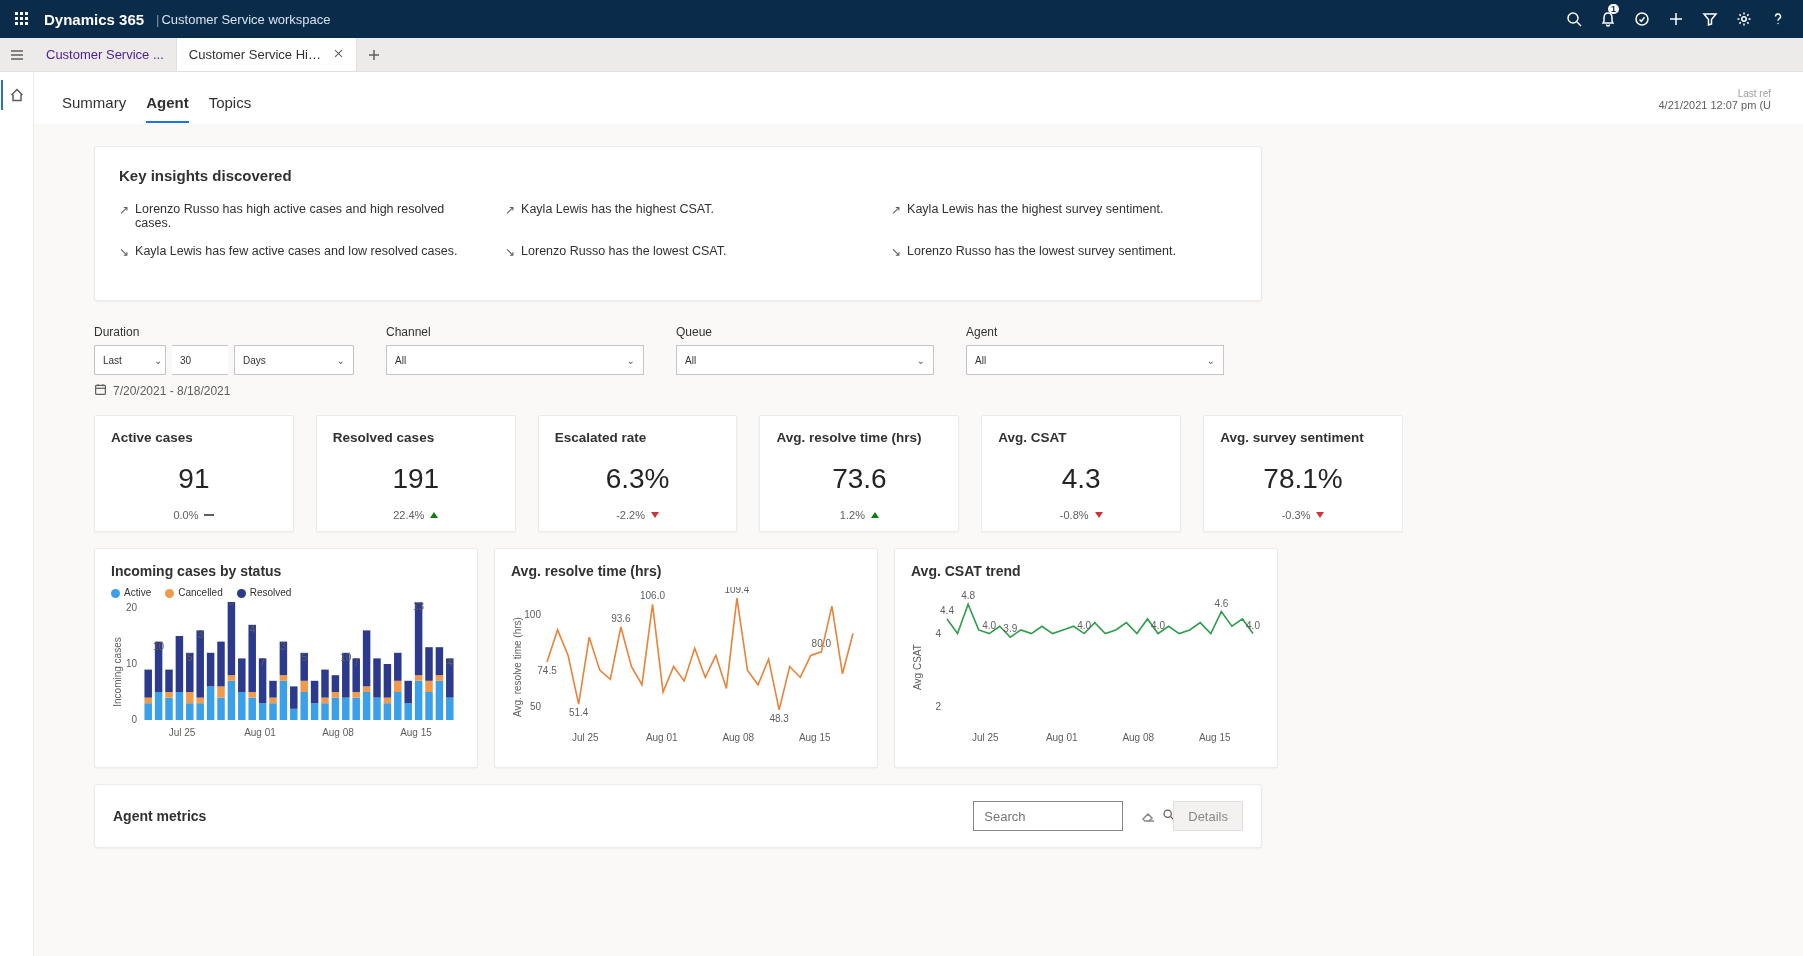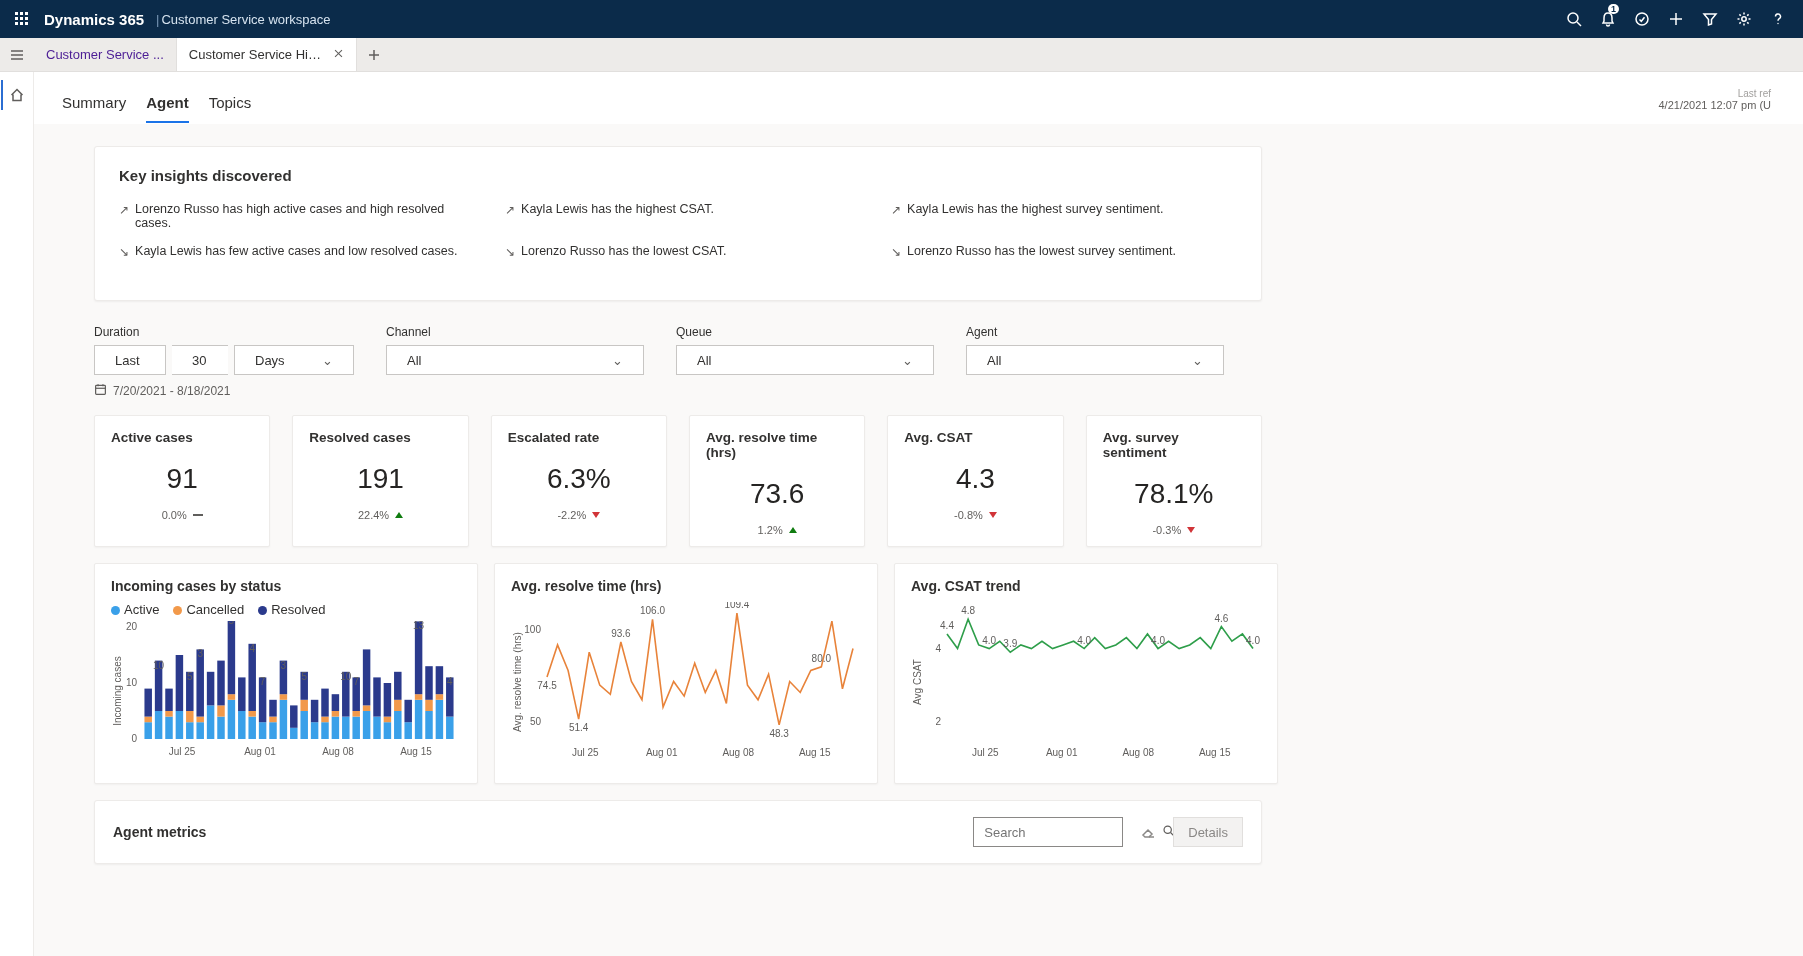--- a/index.html
+++ b/index.html
@@ -109,32 +109,32 @@
   .kinsight { font-size:12.5px; color:#323130; display:flex; align-items:flex-start; gap:6px; }
   .kinsight .arrow { color:#605e5c; font-size:12px; line-height:16px; }
 
   
   .filters { display:flex; gap:32px; width:1168px; margin-bottom:6px; }
   .fgroup .flabel { font-size:12px; color:#323130; margin-bottom:6px; }
   .frow { display:flex; gap:6px; }
   .dd {
     height:30px; background:#fff; border:1px solid #c8c6c4;
     display:flex; align-items:center; justify-content:space-between;
-    padding: 0 20px; font-size:13px; color:#323130; cursor:pointer;gap:32px;
+    padding: 0 8px; font-size:10px; color:#323130; cursor:pointer;gap:32px;
   }
   .dd.sm { width:72px; }
   .dd.num { width:56px; justify-content:flex-start; border-left:none; border-right:none; }
   .dd.unit { width:120px; }
   .dd.wide { width:258px; }
   .dd .caret { color:#605e5c; }
   .daterange { display:flex; align-items:center; gap:6px; font-size:12px; color:#605e5c; margin-top:8px;}
   .daterange .calicon { color:#605e5c; }
 
   
-  .kpirow { display:flex; gap:22px; width:1168px; margin-top:16px; }
+  .kpirow { display:flex; gap:22px; width:1309px; margin-top:16px; }
   .kpicard {
     flex:1; background:#fff; border:1px solid #edebe9; border-radius:2px;
     box-shadow: 0 1px 2px rgba(0,0,0,.04);
     padding: 14px 16px 10px 16px;
   }
   .kpicard .ktitle { font-size:13.5px; font-weight:600; margin-bottom:18px; }
   .kpicard .kval { font-size:28px; font-weight:400; text-align:center; color:#252423; }
   .kpicard .kdelta { margin-top:14px; text-align:center; font-size:11px; color:#605e5c; display:flex; justify-content:center; gap:6px; align-items:center;}
   .tri-up { width:0; height:0; border-left:4px solid transparent; border-right:4px solid transparent; border-bottom:6px solid #107c10; }
   .tri-down { width:0; height:0; border-left:4px solid transparent; border-right:4px solid transparent; border-top:6px solid #d13438; }
@@ -144,21 +144,21 @@
   .chartrow { display:flex; gap:16px; width:1168px; margin-top:16px; }
   .chartcard {
     background:#fff; border:1px solid #edebe9; border-radius:2px;
     box-shadow:0 1px 2px rgba(0,0,0,.04);
     padding: 14px 16px 12px 16px;
   }
   .chartcard.w1 { flex: 0 0 380px; }
   .chartcard.w2 { flex: 0 0 380px; }
   .chartcard.w3 { flex: 1; }
   .chartcard .ctitle { font-size:14px; font-weight:600; margin-bottom:8px; }
-  .legend { display:flex; gap:14px; font-size:13px; color:#323130; margin-bottom:4px;}
+  .legend { display:flex; gap:14px; font-size:10px; color:#323130; margin-bottom:4px;}
   .legend .dot { width:9px; height:9px; border-radius:50%; display:inline-block; margin-right:4px; vertical-align:middle;}
   .chartarea { position:relative; height:150px; }
 
   
   .metricscard { width:1168px; margin-top:16px; padding: 16px 18px; display:flex; align-items:center; }
   .metricscard .mtitle { font-size:14px; font-weight:600; flex:0 0 auto; }
   .metricscard .spacer { flex:1; }
   .searchbox {
     width:150px; height:30px; border:1px solid #8a8886; display:flex; align-items:center;
     padding:0 8px; background:#fff;

